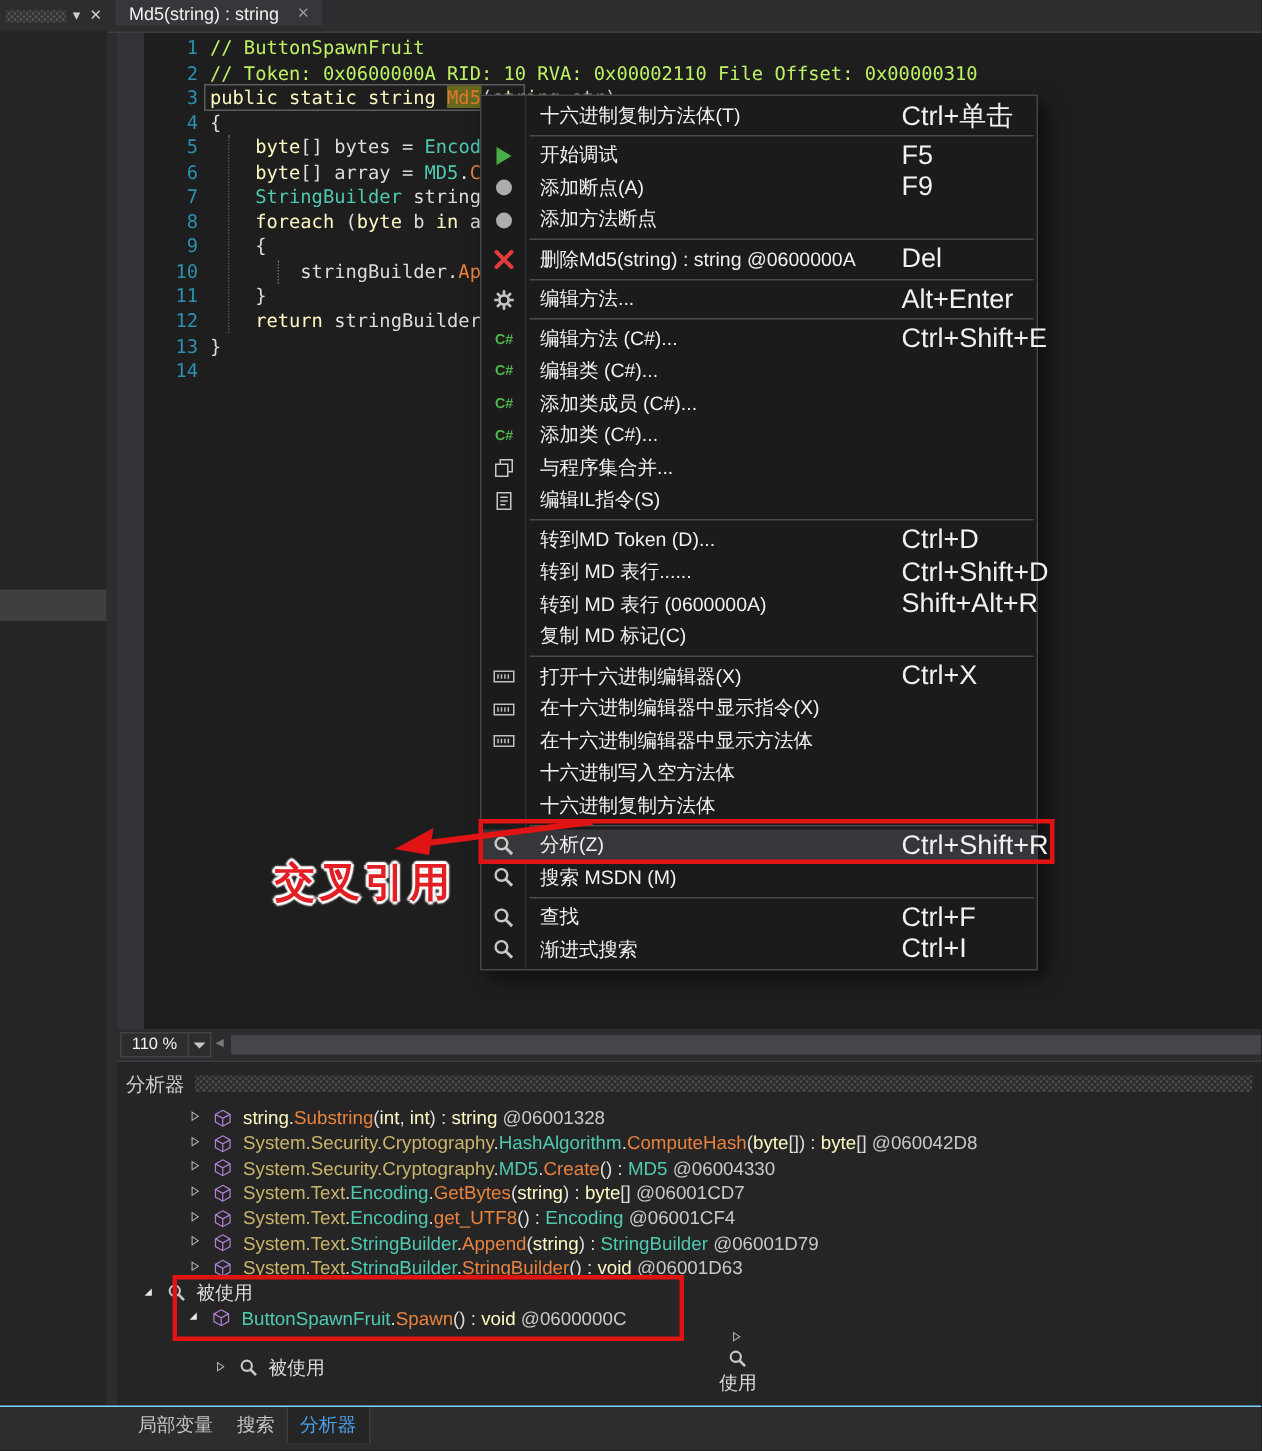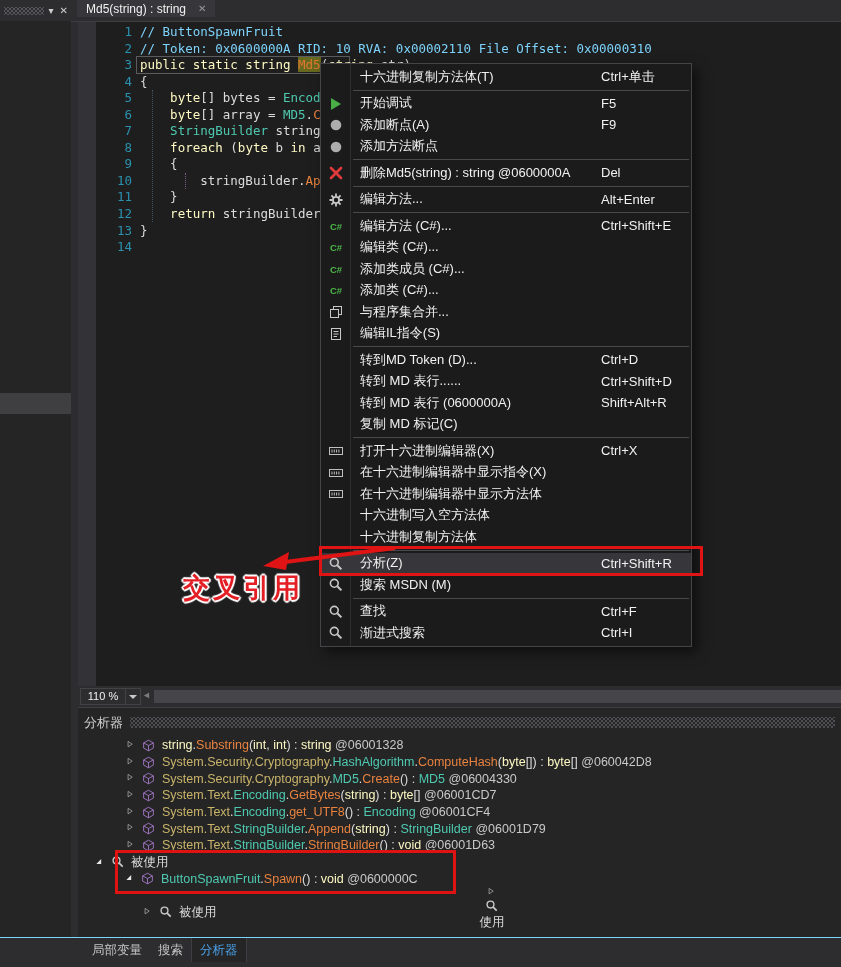--- a/index.html
+++ b/index.html
@@ -28,21 +28,21 @@
   .gutter{position:absolute;left:0;top:0;width:18px;height:100%;background:#333337;}
   .curline-box{position:absolute;left:58px;top:34px;width:214px;height:18px;border:1px solid #5c5c5e;box-sizing:border-box;}
   .guide{position:absolute;width:0;border-left:1px dotted #3f5360;}
   .guide-purple{border-left:1px dotted #7b5c86;}
   #code-lines{position:absolute;left:0;top:2px;right:0;font-family:"DejaVu Sans Mono","Liberation Mono",monospace;
               font-size:12.5px;}
   .cl{height:16.55px;line-height:16.55px;white-space:pre;}
   .cl .num{display:inline-block;width:54px;text-align:right;color:#2b91af;}
   .cl .body{margin-left:8px;}
   .tx{color:#dcdcdc}.kw{color:#fef9c3}.ty{color:#4ec9b0}.me{color:#e8823e}
-  .ns{color:#c9b46a}.cm{color:#7dd3fc}.st{color:#d69d85}.tk{color:#c8c8c8}
+  .ns{color:#c9b46a}.cm{color:#bef264}.st{color:#d69d85}.tk{color:#c8c8c8}
   .def{background:#67691f;color:#e0772e;}
 
   
   .zoomrow{position:absolute;left:78px;top:686px;right:0;height:21px;background:#2d2d30;}
   .zoombox{position:absolute;left:2px;top:2px;width:44px;height:15px;border:1px solid #434346;
            color:#f1f1f1;font-size:11px;text-align:center;line-height:15px;}
   .zoomdrop{position:absolute;left:47px;top:2px;width:15px;height:15px;border:1px solid #434346;
             border-left:none;text-align:center;}
   .zoomdrop:after{content:"";display:inline-block;margin-top:6px;border:4px solid transparent;border-top-color:#c8c8c8;}
   .larr{position:absolute;left:64px;top:4px;color:#7a7a7a;font-size:9px;}
@@ -68,21 +68,21 @@
   .b-tab{padding:0 8px;font-size:12.5px;color:#c5c5c5;display:flex;align-items:center;}
   .b-tab.active{color:#4ba1e8;background:#252526;border-left:1px solid #3e3e42;border-right:1px solid #3e3e42;}
 
   
   .menu{position:absolute;left:320px;top:63px;width:372px;background:#1b1b1c;border:1px solid #454549;
         box-sizing:border-box;padding:2px 0;z-index:10;box-shadow:5px 5px 12px rgba(0,0,0,.55);}
   .menu:before{content:"";position:absolute;left:29px;top:0;bottom:0;width:1px;background:#2e2e30;}
   .mi{position:relative;height:21.5px;display:flex;align-items:center;padding-left:39px;color:#f1f1f1;font-size:13px;}
   .mi.hl{background:#37373b;}
   .mi .ic{position:absolute;left:6px;top:2px;width:18px;height:18px;display:flex;align-items:center;justify-content:center;}
-  .mi .sc{position:absolute;left:280px;font-size:13px;color:#f1f1f1;}
+  .mi .sc{position:absolute;left:280px;font-size:18px;color:#f1f1f1;}
   .msep{height:1px;background:#4a4a4e;margin:2px 2px 2px 32px;}
   .cs-ic{color:#4cb848;font-size:9.5px;font-weight:bold;font-family:"Liberation Sans",sans-serif;}
 
   
   .ann{position:absolute;z-index:20;pointer-events:none;}
   .ann-box{left:319px;top:546px;width:384px;height:30px;border:3px solid #e01414;box-sizing:border-box;}
   .ann-arrow{left:255px;top:538px;}
   .ann-label{left:183px;top:570px;font-size:27px;font-weight:bold;letter-spacing:3px;color:#e31e25;
      text-shadow:-2px 0 1px #fff,2px 0 1px #fff,0 -2px 1px #fff,0 2px 1px #fff,
                  -1px -1px 1px #fff,1px 1px 1px #fff,-1px 1px 1px #fff,1px -1px 1px #fff;}

